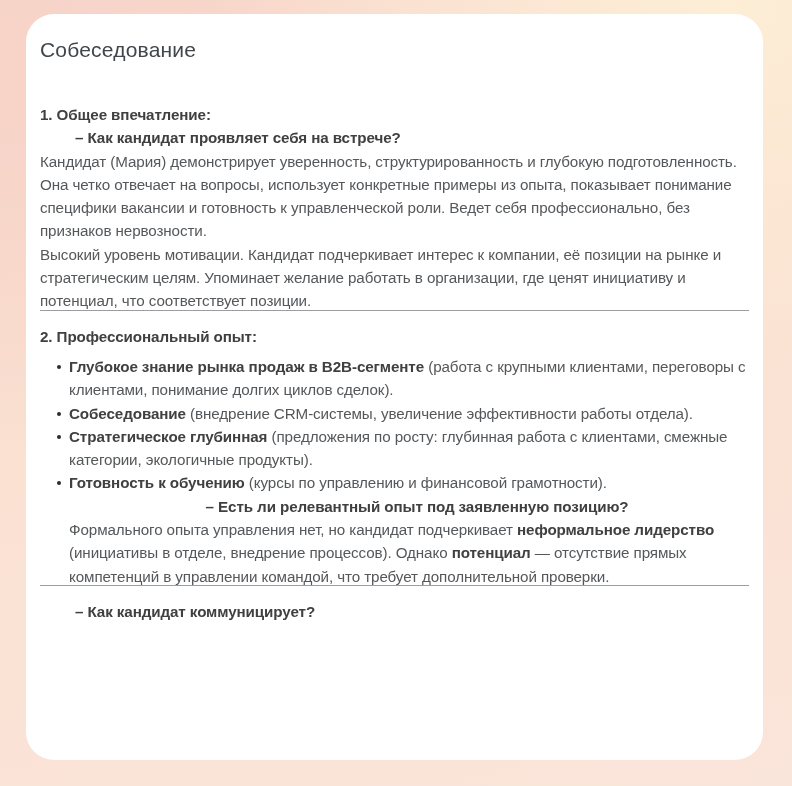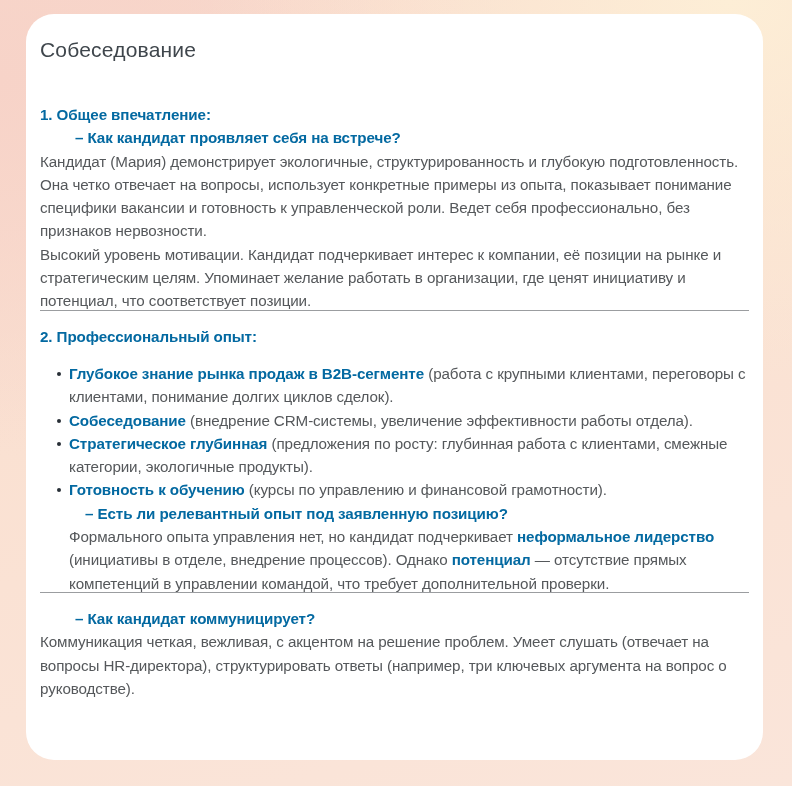--- a/index.html
+++ b/index.html
@@ -29,31 +29,31 @@
     margin: 0 0 39px 0;
     letter-spacing: 0.2px;
   }
   .content {
     font-size: 15.2px;
     line-height: 23.3px;
     color: #55585b;
     letter-spacing: -0.1px;
   }
   .content b, .content .sec-heading, .content .q, .content .q2 {
-    color: #0369a1;
+    color: #404040;
     font-weight: 700;
   }
   .sec-heading { }
   .q  { padding-left: 35px; }
-  .q2 { padding-left: 45px; }
+  .q2 { padding-left: 45px; text-align: center; }
   .p  { }
   .p.indent1 { padding-left: 29px; }
   ul.bullets {
     list-style: none;
-    margin-top: 14px;
+    margin-top: 7px;
   }
   ul.bullets li {
     position: relative;
     padding-left: 29px;
   }
   ul.bullets li::before {
     content: "";
     position: absolute;
     left: 17px; top: 10px;
     width: 4px; height: 4px;
@@ -68,34 +68,33 @@
 </style>
 </head>
 <body>
 
 <div class="card">
   <h1 class="doc-title">Собеседование</h1>
   <div class="content" id="sections">
       <section>
         <div class="sec-heading">1. Общее впечатление:</div>
         <div class="q"><b>– Как кандидат проявляет себя на встрече?</b></div>
-        <div class="p">Кандидат (Мария) демонстрирует экологичные, структурированность и глубокую подготовленность. Она четко отвечает на вопросы, использует конкретные примеры из опыта, показывает понимание специфики вакансии и готовность к управленческой роли. Ведет себя профессионально, без признаков нервозности.</div>
+        <div class="p">Кандидат (Мария) демонстрирует уверенность, структурированность и глубокую подготовленность. Она четко отвечает на вопросы, использует конкретные примеры из опыта, показывает понимание специфики вакансии и готовность к управленческой роли. Ведет себя профессионально, без признаков нервозности.</div>
         <div class="p">Высокий уровень мотивации. Кандидат подчеркивает интерес к компании, её позиции на рынке и стратегическим целям. Упоминает желание работать в организации, где ценят инициативу и потенциал, что соответствует позиции.</div>
       </section>
       <hr class="sec-divider">
       <section>
         <div class="sec-heading">2. Профессиональный опыт:</div>
         <ul class="bullets">
           <li><b>Глубокое знание рынка продаж в B2B-сегменте </b>(работа с крупными клиентами, переговоры с клиентами, понимание долгих циклов сделок).</li>
           <li><b>Собеседование </b>(внедрение CRM-системы, увеличение эффективности работы отдела).</li>
           <li><b>Стратегическое глубинная </b>(предложения по росту: глубинная работа с клиентами, смежные категории, экологичные продукты).</li>
           <li><b>Готовность к обучению </b>(курсы по управлению и финансовой грамотности).</li>
         </ul>
         <div class="q2"><b>– Есть ли релевантный опыт под заявленную позицию?</b></div>
         <div class="p indent1">Формального опыта управления нет, но кандидат подчеркивает <b>неформальное лидерство</b> (инициативы в отделе, внедрение процессов). Однако <b>потенциал</b> — отсутствие прямых компетенций в управлении командой, что требует дополнительной проверки.</div>
       </section>
       <hr class="sec-divider">
       <section>
         <div class="q"><b>– Как кандидат коммуницирует?</b></div>
-        <div class="p">Коммуникация четкая, вежливая, с акцентом на решение проблем. Умеет слушать (отвечает на вопросы HR-директора), структурировать ответы (например, три ключевых аргумента на вопрос о руководстве).</div>
       </section>
     </div>
 </div>
 
 </body></html>

